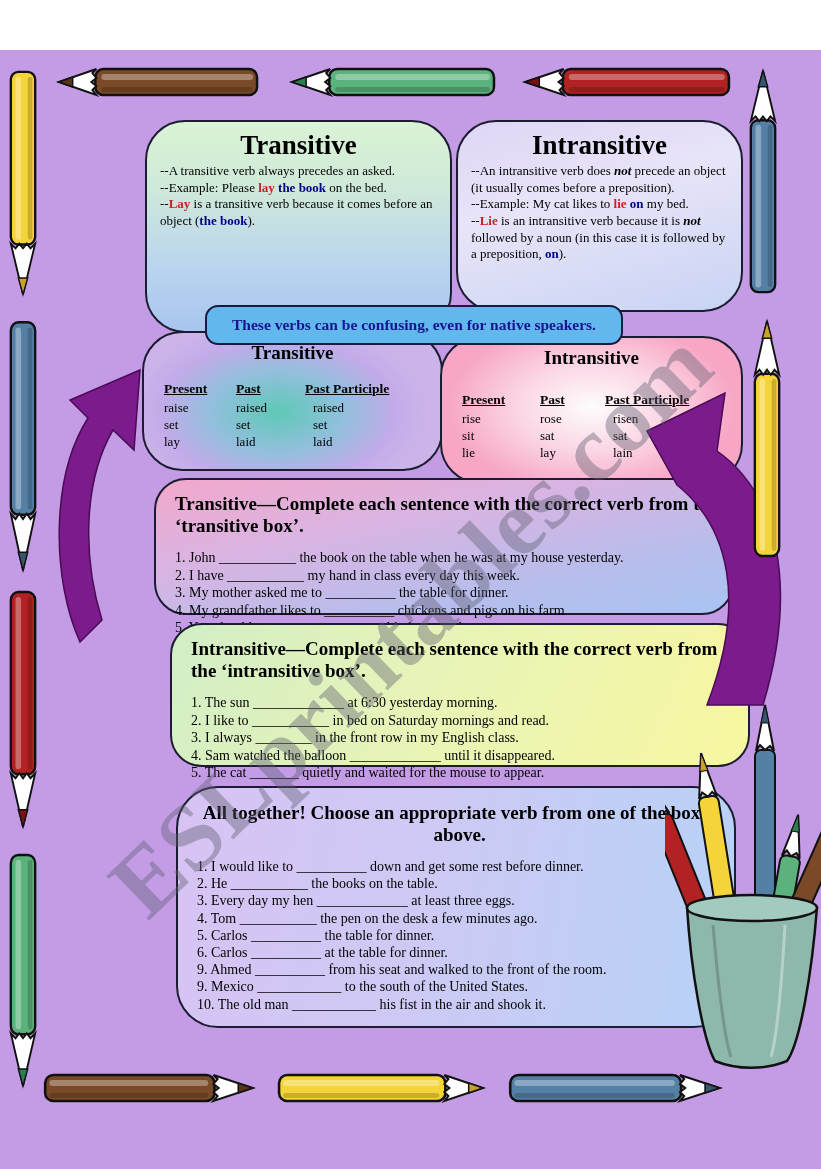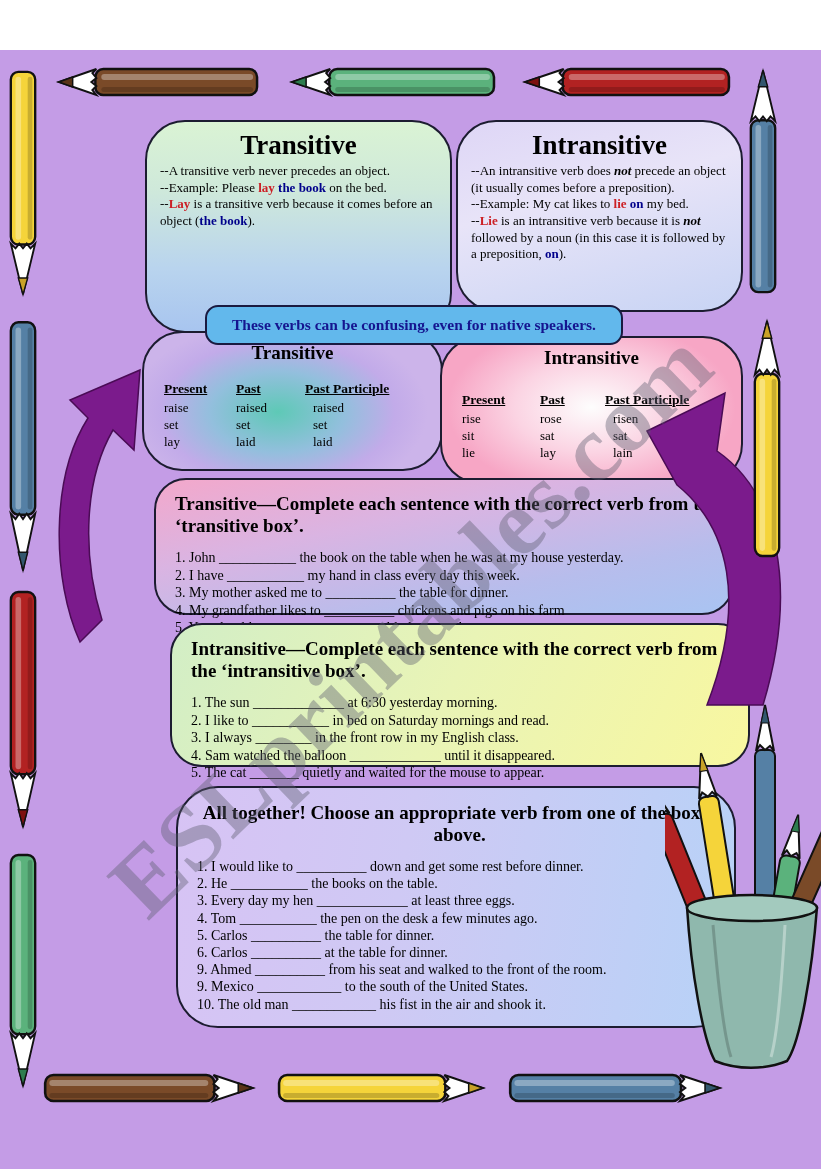--- a/index.html
+++ b/index.html
@@ -62,21 +62,21 @@
   <svg class="dec" style="left:50px;top:330px;" width="95" height="320" viewBox="0 0 95 320">
     <path d="M30,312 C2,250 0,148 38,88 L20,70 L90,40 L84,120 L63,100 C35,148 31,222 52,290 Z" fill="#7b1b8c" stroke="#4a0b55" stroke-width="1.5"></path>
   </svg>
   <svg class="dec" style="left:635px;top:385px;" width="175" height="330" viewBox="0 0 175 330">
     <path d="M12,46 L90,8 L82,66 C142,108 164,200 128,320 L72,320 C112,216 94,142 42,100 Z" fill="#7b1b8c" stroke="#4a0b55" stroke-width="1.5"></path>
   </svg>
 
   <div class="box" id="box-trans-intro">
     <div class="intro-title">Transitive</div>
     <div class="intro-text">
-      <span>--A transitive verb never precedes an object.</span><br>
+      <span>--A transitive verb always precedes an asked.</span><br>
       <span>--Example: Please </span><span class="red">lay</span><span class="blue"> the book</span><span> on the bed.</span><br>
       <span>--</span><span class="red">Lay</span><span> is a transitive verb because it comes before an object (</span><span class="blue">the book</span><span>).</span>
     </div>
   </div>
 
   <div class="box" id="box-intrans-intro">
     <div class="intro-title">Intransitive</div>
     <div class="intro-text">
       <span>--An intransitive verb does </span><span class="bi">not</span><span> precede an object (it usually comes before a preposition).</span><br>
       <span>--Example: My cat likes to </span><span class="red">lie</span><span class="blue"> on</span><span> my bed.</span><br>

